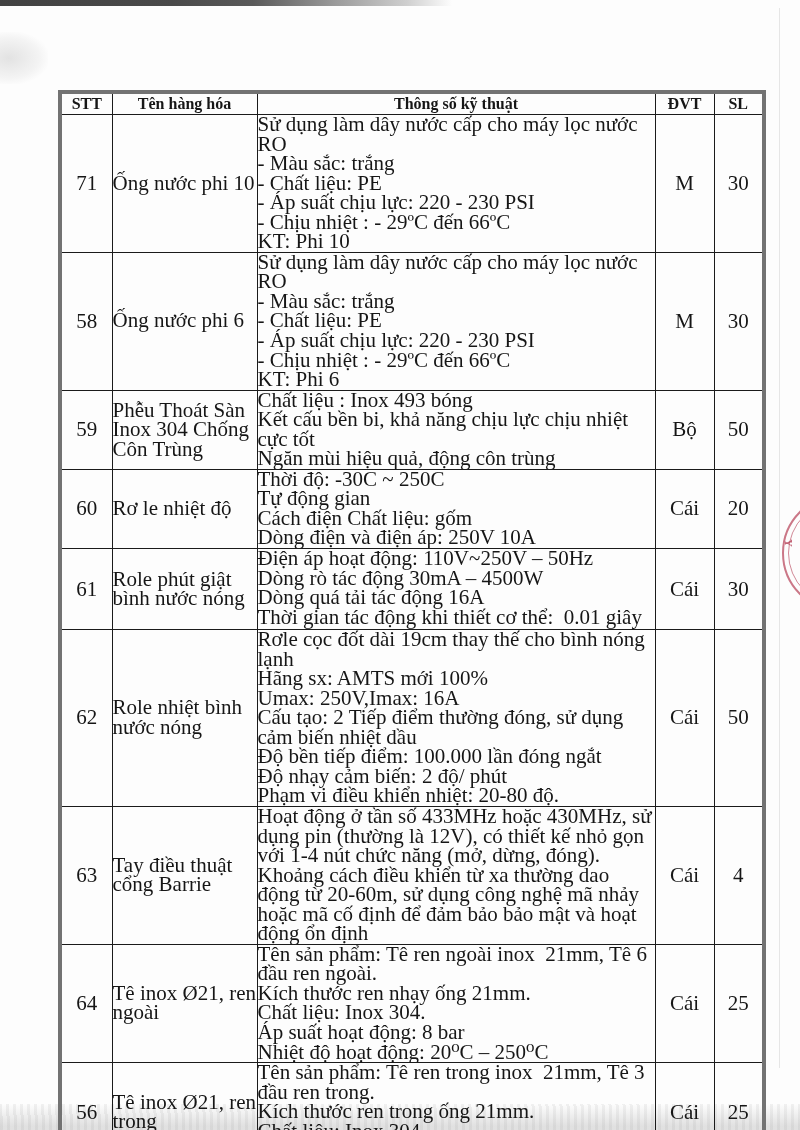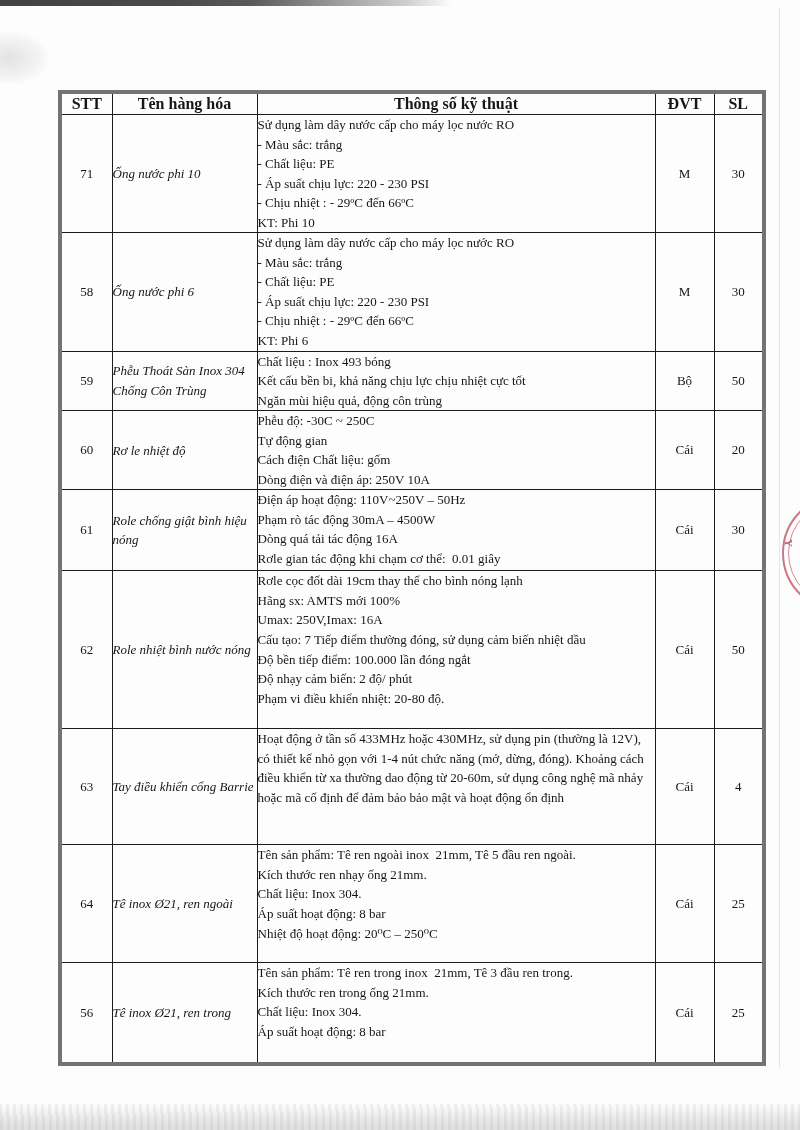--- a/index.html
+++ b/index.html
@@ -91,32 +91,31 @@
   }
   th {
     font-size: 16px;
     font-weight: bold;
     height: 20px;
     text-align: center;
     vertical-align: middle;
     padding: 1px 2px;
   }
   td {
-    font-size: 13px;
+    font-size: 21px;
   }
   td.stt {
     text-align: center;
     vertical-align: middle;
   }
   td.name {
     text-align: left;
     vertical-align: middle;
     padding: 2px 6px 2px 10px;
     line-height: 19.5px;
-    font-style: italic;
   }
   td.specs {
     text-align: left;
     vertical-align: top;
     padding: 1px 5px 1px 8px;
   }
   td.specs div {
     line-height: 19.55px;
     white-space: pre-wrap;
   }
@@ -200,69 +199,69 @@
           <div>Kết cấu bền bi, khả năng chịu lực chịu nhiệt cực tốt</div>
           <div>Ngăn mùi hiệu quả, động côn trùng</div>
         </td>
         <td class="unit">Bộ</td>
         <td class="qty">50</td>
       </tr>
       <tr>
         <td class="stt">60</td>
         <td class="name">Rơ le nhiệt độ</td>
         <td class="specs">
-          <div>Phễu độ: -30C ~ 250C</div>
+          <div>Thời độ: -30C ~ 250C</div>
           <div>Tự động gian</div>
           <div>Cách điện Chất liệu: gốm</div>
           <div>Dòng điện và điện áp: 250V 10A</div>
         </td>
         <td class="unit">Cái</td>
         <td class="qty">20</td>
       </tr>
       <tr>
         <td class="stt">61</td>
-        <td class="name">Role chống giật bình hiệu nóng</td>
+        <td class="name">Role phút giật bình nước nóng</td>
         <td class="specs">
           <div>Điện áp hoạt động: 110V~250V – 50Hz</div>
-          <div>Phạm rò tác động 30mA – 4500W</div>
+          <div>Dòng rò tác động 30mA – 4500W</div>
           <div>Dòng quá tải tác động 16A</div>
-          <div>Rơle gian tác động khi chạm cơ thể:  0.01 giây</div>
+          <div>Thời gian tác động khi thiết cơ thể:  0.01 giây</div>
         </td>
         <td class="unit">Cái</td>
         <td class="qty">30</td>
       </tr>
       <tr>
         <td class="stt">62</td>
         <td class="name">Role nhiệt bình nước nóng</td>
         <td class="specs">
           <div>Rơle cọc đốt dài 19cm thay thế cho bình nóng lạnh</div>
           <div>Hãng sx: AMTS mới 100%</div>
           <div>Umax: 250V,Imax: 16A</div>
-          <div>Cấu tạo: 7 Tiếp điểm thường đóng, sử dụng cảm biến nhiệt dầu</div>
+          <div>Cấu tạo: 2 Tiếp điểm thường đóng, sử dụng cảm biến nhiệt dầu</div>
           <div>Độ bền tiếp điểm: 100.000 lần đóng ngắt</div>
           <div>Độ nhạy cảm biến: 2 độ/ phút</div>
           <div>Phạm vi điều khiển nhiệt: 20-80 độ.</div>
         </td>
         <td class="unit">Cái</td>
         <td class="qty">50</td>
       </tr>
       <tr>
         <td class="stt">63</td>
-        <td class="name">Tay điều khiển cổng Barrie</td>
+        <td class="name">Tay điều thuật cổng Barrie</td>
         <td class="specs">
           <div>Hoạt động ở tần số 433MHz hoặc 430MHz, sử dụng pin (thường là 12V), có thiết kế nhỏ gọn với 1-4 nút chức năng (mở, dừng, đóng). Khoảng cách điều khiển từ xa thường dao động từ 20-60m, sử dụng công nghệ mã nhảy hoặc mã cố định để đảm bảo bảo mật và hoạt động ổn định</div>
         </td>
         <td class="unit">Cái</td>
         <td class="qty">4</td>
       </tr>
       <tr>
         <td class="stt">64</td>
         <td class="name">Tê inox Ø21, ren ngoài</td>
         <td class="specs">
-          <div>Tên sản phẩm: Tê ren ngoài inox  21mm, Tê 5 đầu ren ngoài.</div>
+          <div>Tên sản phẩm: Tê ren ngoài inox  21mm, Tê 6 đầu ren ngoài.</div>
           <div>Kích thước ren nhạy ống 21mm.</div>
           <div>Chất liệu: Inox 304.</div>
           <div>Áp suất hoạt động: 8 bar</div>
           <div>Nhiệt độ hoạt động: 20⁰C – 250⁰C</div>
         </td>
         <td class="unit">Cái</td>
         <td class="qty">25</td>
       </tr>
       <tr>
         <td class="stt">56</td>

